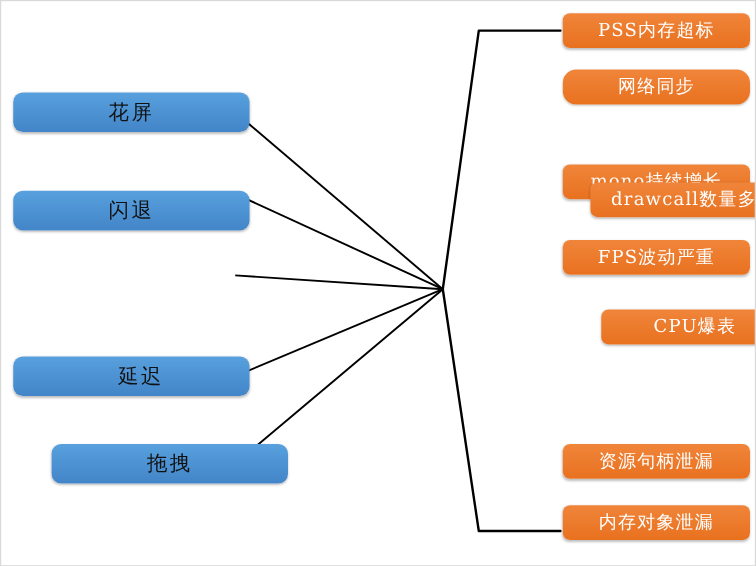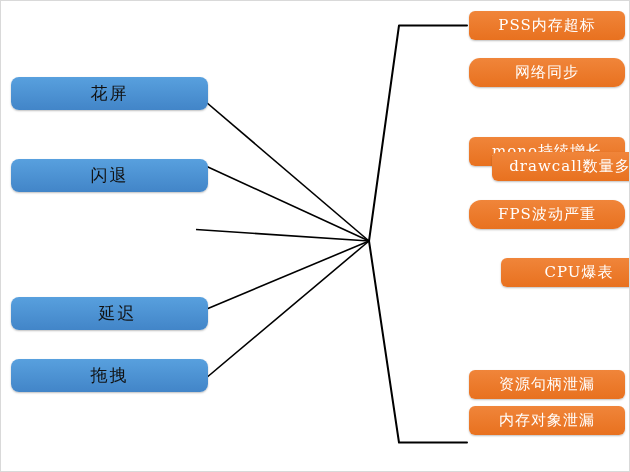--- a/index.html
+++ b/index.html
@@ -41,24 +41,24 @@
     width:156px;
     height:29px;
     border-radius:6px;
     background:linear-gradient(to bottom,#f0853a,#e8711f);
     color:#ffffff;
     font-size:15px;
     letter-spacing:1px;
     box-shadow:0 1px 2px rgba(0,0,0,0.25);
   }
   
-  .ln0{top:76px;} .ln1{top:158px;} .ln2{top:212px;} .ln3{top:296px;padding-left:16px;} .ln4{top:358px;}
+  .ln0{top:76px;} .ln1{top:158px;} .ln2{top:212px;} .ln3{top:296px;padding-left:16px;} .ln4{top:369px;margin-left:32px;}
   
-  .rn0{top:10px;} .rn1{top:57px;border-radius:11px;} .rn2{top:104px;margin-top:32px;} .rn3{top:151px;margin-left:23px;} .rn4{top:199px;border-radius:12px;}
-  .rn5{top:257px;margin-left:32px;} .rn6{top:309px;} .rn7{top:369px;} .rn8{top:405px;}
+  .rn0{top:10px;} .rn1{top:57px;border-radius:11px;} .rn2{top:104px;margin-top:32px;} .rn3{top:151px;margin-left:23px;} .rn4{top:199px;}
+  .rn5{top:257px;margin-left:32px;} .rn6{top:309px;} .rn7{top:369px;} .rn8{top:420px;}
 </style>
 </head>
 <body>
 
 <div class="canvas">
 
   <svg class="lines-layer" viewBox="0 0 628 470">
 
     <line x1="195" y1="92.5" x2="368" y2="240" stroke="#000000" stroke-width="1.6"></line>
     <line x1="195" y1="160.5" x2="368" y2="240" stroke="#000000" stroke-width="1.6"></line>

